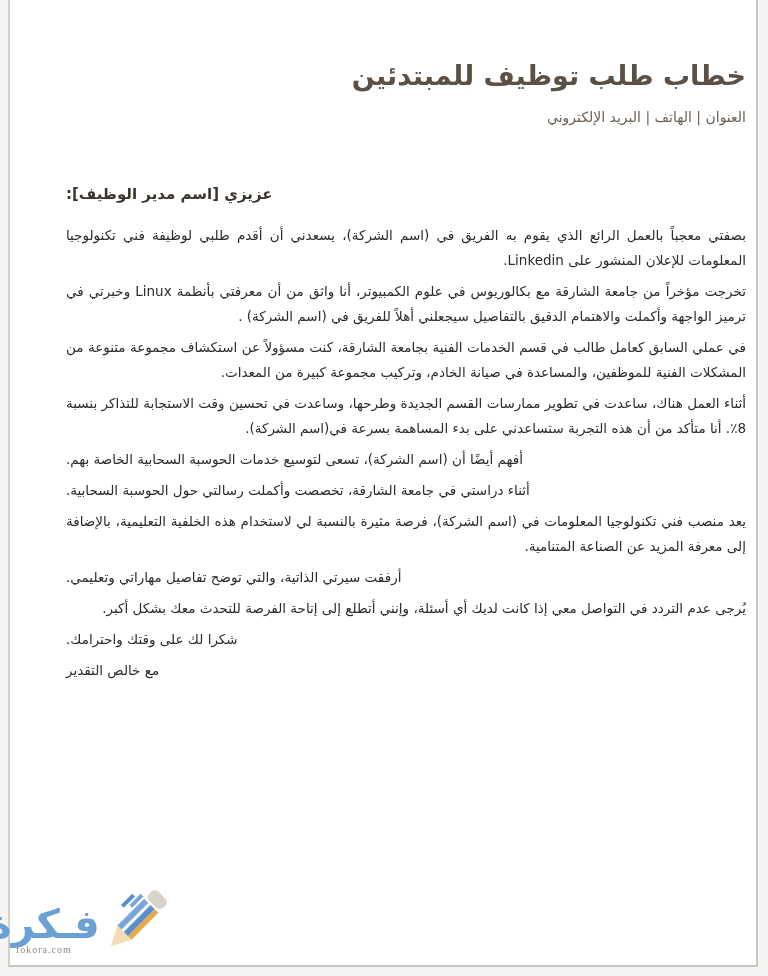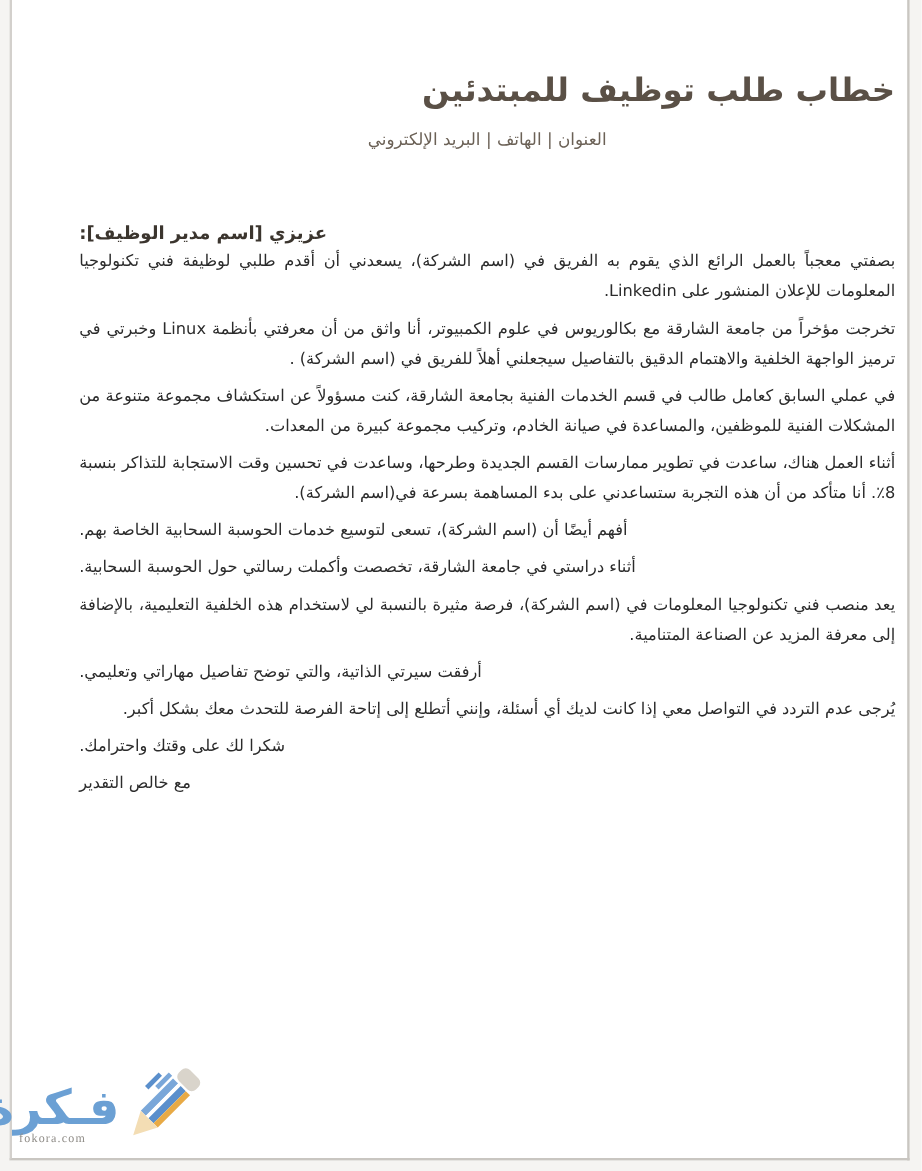--- a/index.html
+++ b/index.html
@@ -34,31 +34,31 @@
     font-size:27px;
     font-weight:bold;
     line-height:36px;
     color:#5a5046;
   }
   .letter-subtitle {
     margin-top:12px;
     font-size:14px;
     line-height:22px;
     color:#6b6156;
-    text-align:center;
+    text-align:right;
   }
   .greeting {
     margin-top:54px;
     font-size:15px;
     font-weight:bold;
     line-height:24px;
     color:#3b352e;
     text-align:left;
   }
-  .body-text { }
+  .body-text { margin-top:17px; }
   .body-text p {
     font-size:13.5px;
     line-height:25px;
     margin-bottom:6px;
     text-align:justify;
     color:#2b2b2b;
   }
   .body-text p.short { text-align:left; }
   .watermark {
     position:absolute;
@@ -91,21 +91,21 @@
 
 <div class="photo-top-bar"></div>
 
 <div class="page">
   <div class="letter" dir="rtl" lang="ar">
     <div class="letter-title">خطاب طلب توظيف للمبتدئين</div>
     <div class="letter-subtitle">العنوان | الهاتف | البريد الإلكتروني</div>
     <div class="greeting">عزيزي [اسم مدير الوظيف]:</div>
     <div class="body-text">
       <p>بصفتي معجباً بالعمل الرائع الذي يقوم به الفريق في (اسم الشركة)، يسعدني أن أقدم طلبي لوظيفة فني تكنولوجيا المعلومات للإعلان المنشور على Linkedin.</p>
-      <p>تخرجت مؤخراً من جامعة الشارقة مع بكالوريوس في علوم الكمبيوتر، أنا واثق من أن معرفتي بأنظمة Linux وخبرتي في ترميز الواجهة الخلفية والاهتمام الدقيق بالتفاصيل سيجعلني أهلاً للفريق في (اسم الشركة) .</p>
+      <p>تخرجت مؤخراً من جامعة الشارقة مع بكالوريوس في علوم الكمبيوتر، أنا واثق من أن معرفتي بأنظمة Linux وخبرتي في ترميز الواجهة وأكملت والاهتمام الدقيق بالتفاصيل سيجعلني أهلاً للفريق في (اسم الشركة) .</p>
       <p>في عملي السابق كعامل طالب في قسم الخدمات الفنية بجامعة الشارقة، كنت مسؤولاً عن استكشاف مجموعة متنوعة من المشكلات الفنية للموظفين، والمساعدة في صيانة الخادم، وتركيب مجموعة كبيرة من المعدات.</p>
       <p>أثناء العمل هناك، ساعدت في تطوير ممارسات القسم الجديدة وطرحها، وساعدت في تحسين وقت الاستجابة للتذاكر بنسبة 8٪.  أنا متأكد من أن هذه التجربة ستساعدني على بدء المساهمة بسرعة في(اسم الشركة).</p>
       <p class="short">أفهم أيضًا أن (اسم الشركة)، تسعى لتوسيع خدمات الحوسبة السحابية الخاصة بهم.</p>
       <p class="short">أثناء دراستي في جامعة الشارقة، تخصصت وأكملت رسالتي حول الحوسبة السحابية.</p>
       <p>يعد منصب فني تكنولوجيا المعلومات في (اسم الشركة)، فرصة مثيرة بالنسبة لي لاستخدام هذه الخلفية التعليمية، بالإضافة إلى معرفة المزيد عن الصناعة المتنامية.</p>
       <p class="short">أرفقت سيرتي الذاتية، والتي توضح تفاصيل مهاراتي وتعليمي.</p>
       <p>يُرجى عدم التردد في التواصل معي إذا كانت لديك أي أسئلة، وإنني أتطلع إلى إتاحة الفرصة للتحدث معك بشكل أكبر.</p>
       <p class="short">شكرا لك على وقتك واحترامك.</p>
       <p class="short">مع خالص التقدير</p>
     </div>

